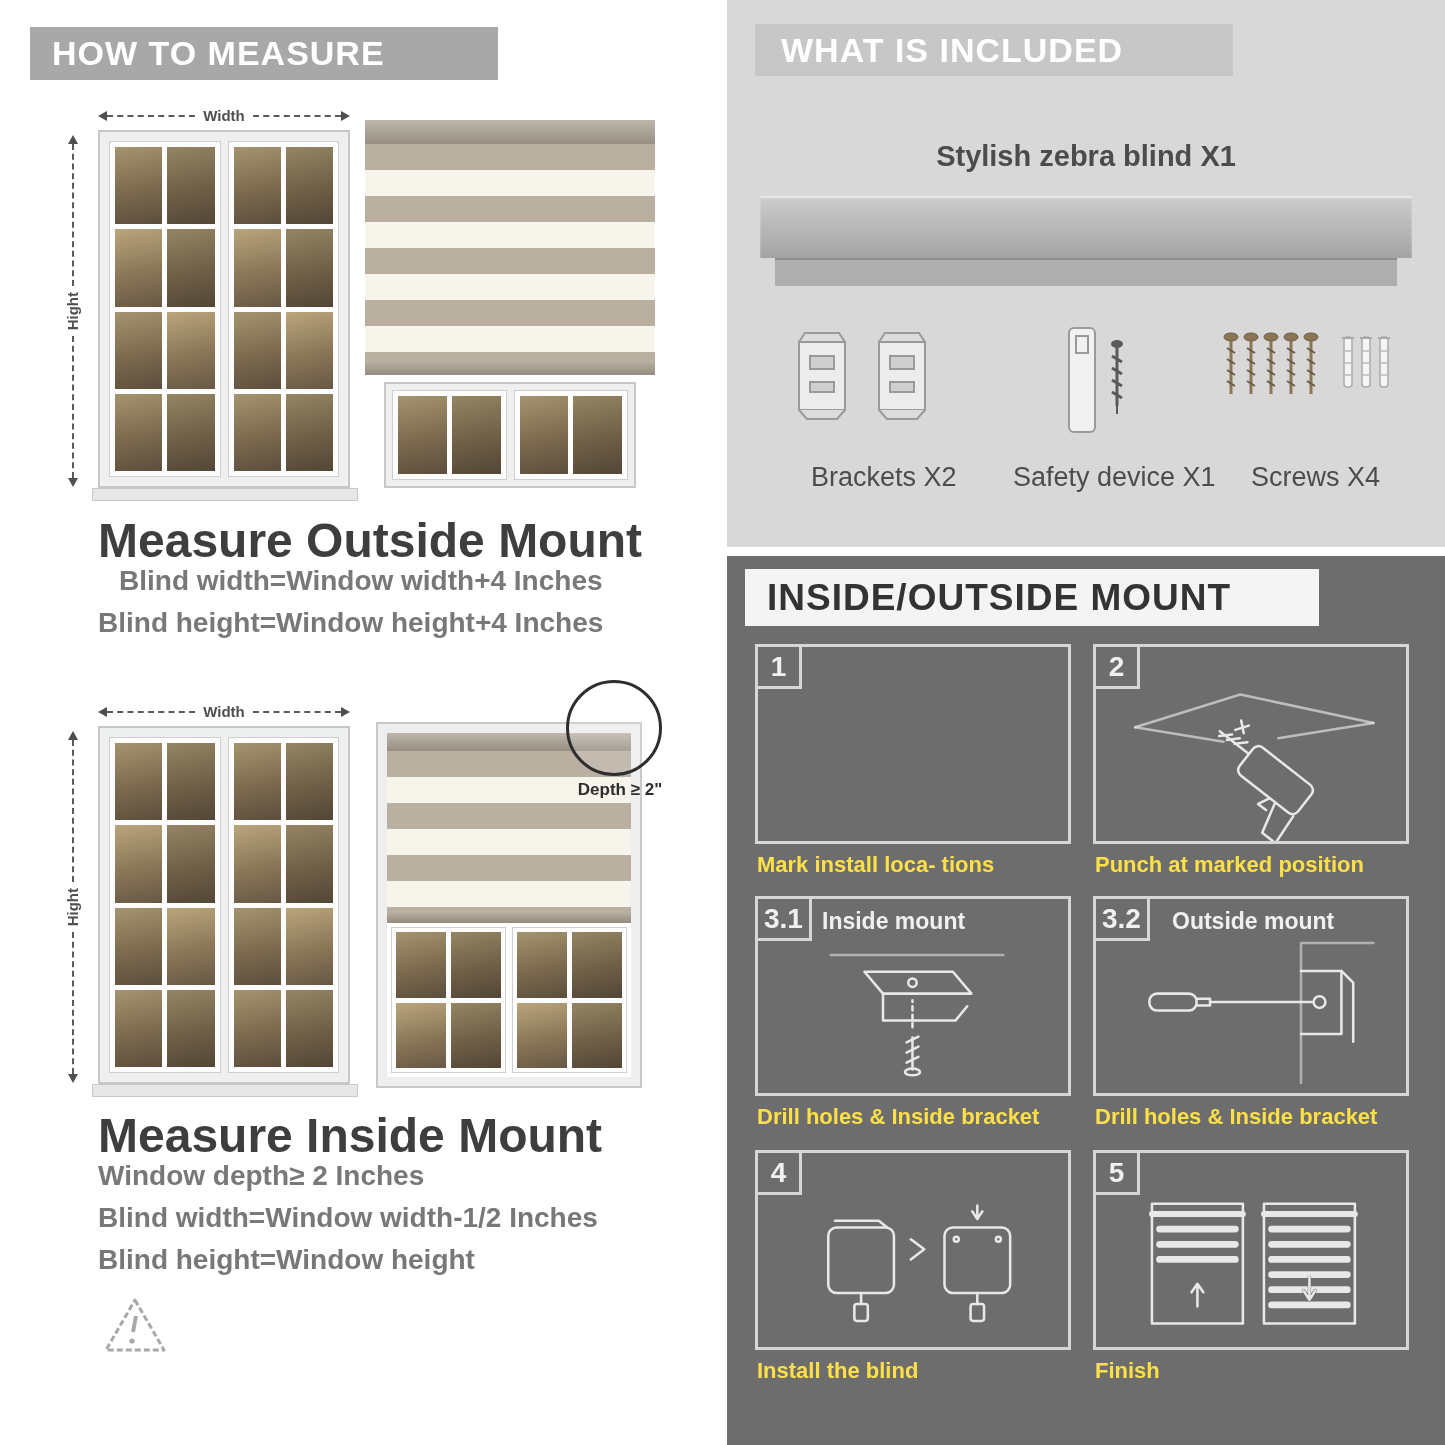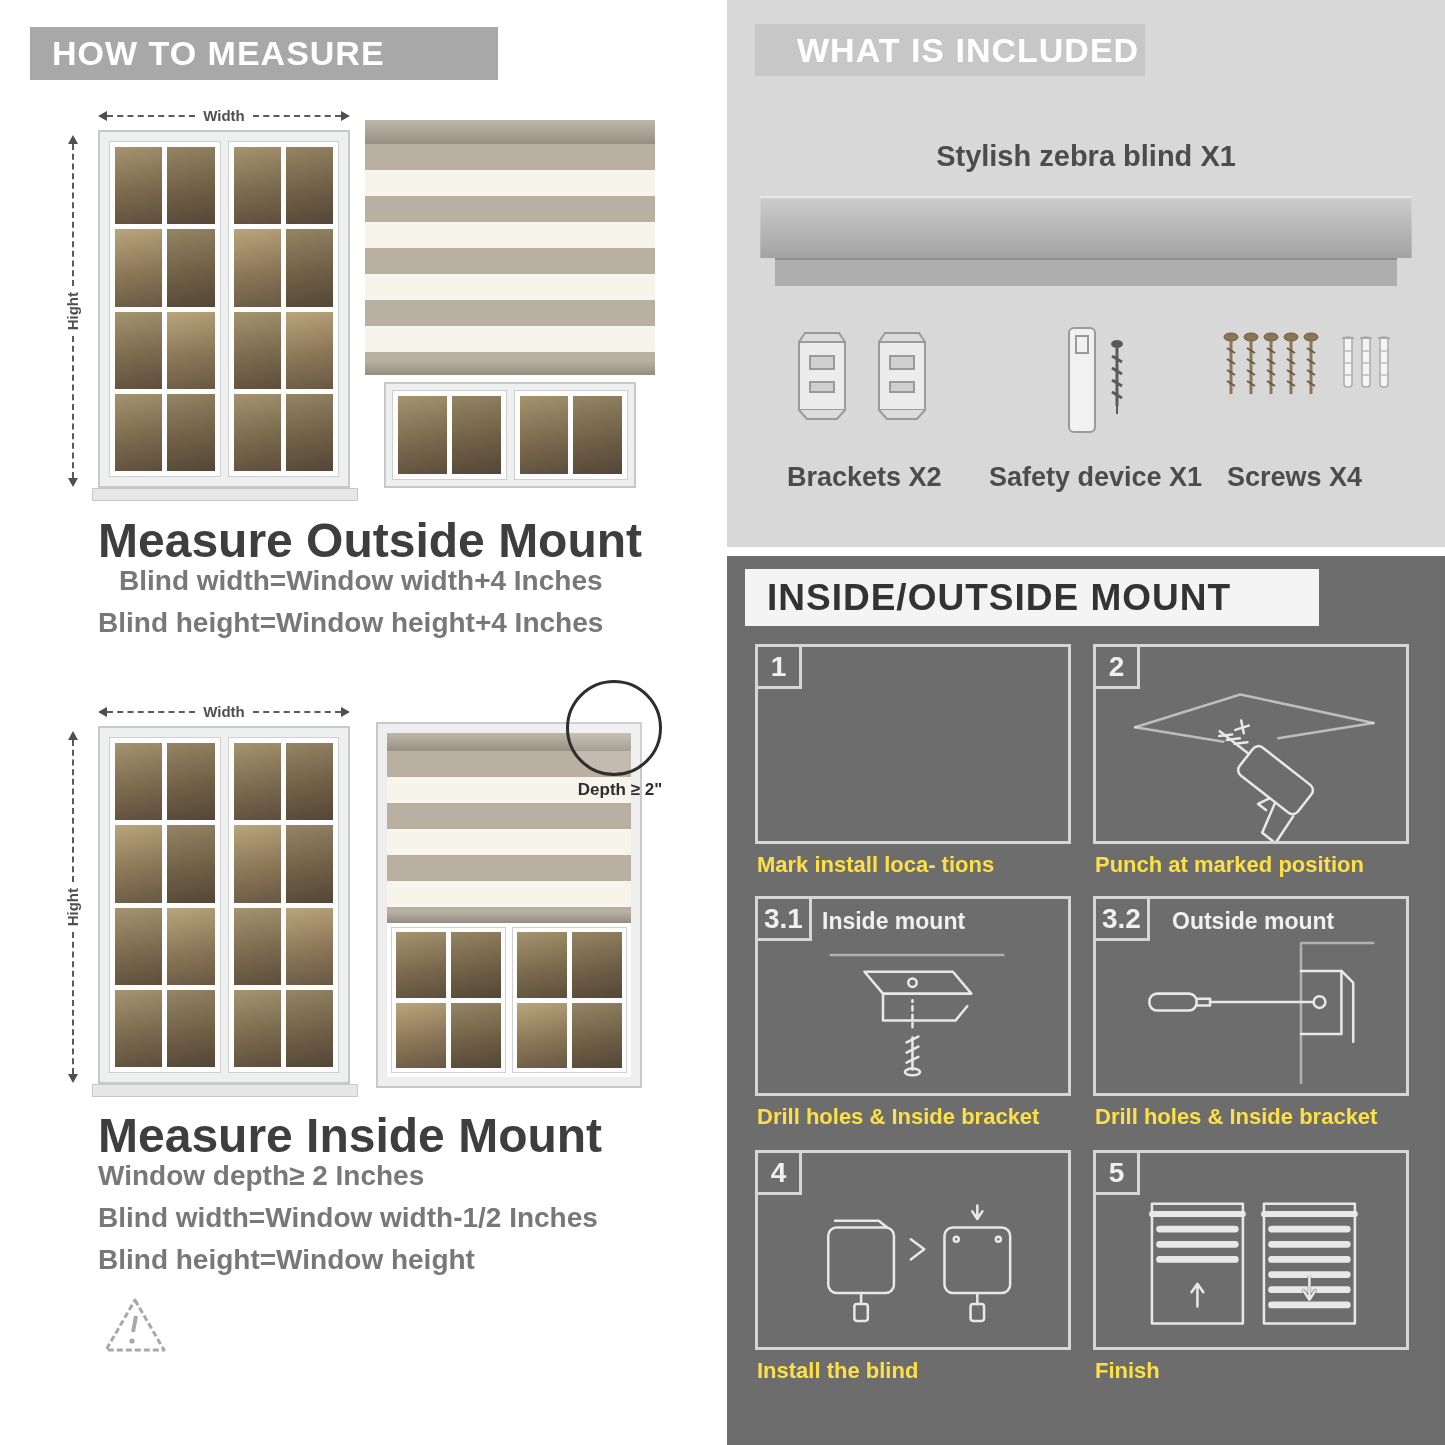--- a/index.html
+++ b/index.html
@@ -53,28 +53,28 @@
   .depth-lbl{font-size:17px;font-weight:bold;color:#2e2e2e;text-align:center;}
 
   .sec-title{font-size:48px;font-weight:bold;color:#3e3e3e;}
   .sec-line{font-size:28px;font-weight:bold;color:#787878;}
 
   .warn-text{font-size:19px;color:#9a9a9a;line-height:1.45;width:448px;}
 
   
   .right-top{left:727px;top:0;width:718px;height:547px;background:#d8d8d8;}
   .wii-banner{
-    left:28px;top:24px;width:390px;height:52px;background:#c7c7c7;
-    display:flex;align-items:center;padding-left:42px;box-sizing:border-box;
+    left:28px;top:24px;width:478px;height:52px;background:#c7c7c7;
+    display:flex;align-items:center;padding-left:26px;box-sizing:border-box;
     color:#ffffff;font-size:34px;font-weight:bold;letter-spacing:1px;
   }
   .blind-name{left:0;top:140px;width:100%;text-align:center;font-size:29px;font-weight:bold;color:#4c4c4c;}
   .rail-main{left:33px;top:196px;width:652px;height:62px;background:linear-gradient(#cdcdcd,#a3a3a3);box-shadow:inset 0 2px 2px rgba(255,255,255,.6);}
   .rail-lip{left:48px;top:258px;width:622px;height:26px;background:#aeaeae;border-top:2px solid #8d8d8d;}
-  .inc-label{font-size:27px;font-weight:bold;color:#4c4c4c;}
+  .inc-label{font-size:27px;font-weight:normal;color:#4c4c4c;margin-left:24px;}
 
   
   .right-bottom{left:727px;top:556px;width:718px;height:889px;background:#6d6d6d;}
   .iom-banner{
     left:18px;top:13px;width:574px;height:57px;background:#f4f4f4;
     display:flex;align-items:center;padding-left:22px;box-sizing:border-box;
     color:#333;font-size:37px;font-weight:bold;letter-spacing:1px;
   }
   .step-box{border:3px solid #d6d6d6;width:316px;height:200px;box-sizing:border-box;}
   .step-num{

